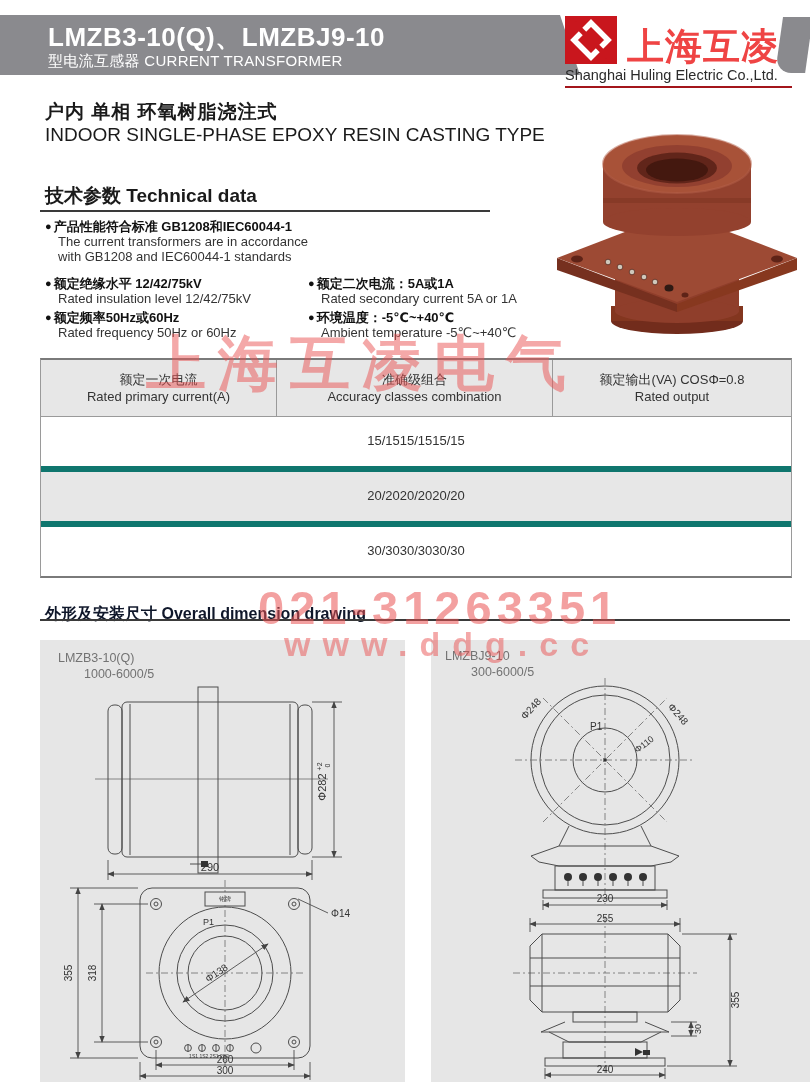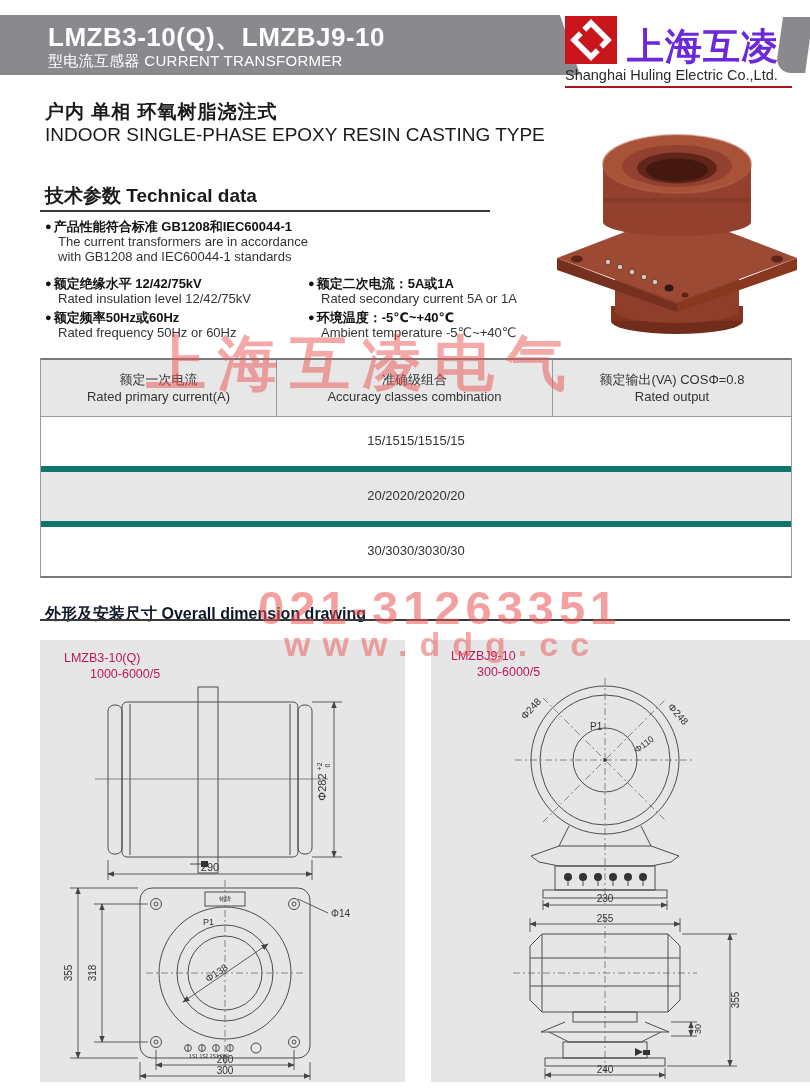--- a/index.html
+++ b/index.html
@@ -8,21 +8,21 @@
   .abs{position:absolute;}
 
   
   #gray-band{left:0;top:15px;width:585px;height:60px;background:#8a8a8e;
              clip-path:polygon(0 0,560px 0,580px 60px,0 60px);}
   #band-title{left:48px;top:20px;font-size:26px;font-weight:700;color:#fff;letter-spacing:.5px;}
   #band-sub{left:48px;top:52px;font-size:15px;color:#fff;letter-spacing:.3px;}
   #corner-block{left:783px;top:17px;width:30px;height:56px;background:#8a8a8e;
                 border-radius:0 0 0 16px;transform:skewX(-8deg);transform-origin:top left;}
   #logo-box{left:565px;top:16px;width:52px;height:48px;}
-  #logo-cn{left:627px;top:22px;font-size:37px;font-weight:600;color:#6d28d9;letter-spacing:1px;}
+  #logo-cn{left:627px;top:22px;font-size:37px;font-weight:600;color:#ef4444;letter-spacing:1px;}
   #logo-en{left:565px;top:67px;font-size:14.5px;color:#2b2b2b;}
   #logo-rule{left:565px;top:86px;width:227px;height:2px;background:#a3151b;}
 
   
   #intro-cn{left:45px;top:99px;font-size:19px;font-weight:600;color:#1a1a1a;letter-spacing:1px;}
   #intro-en{left:45px;top:124px;font-size:19px;color:#1a1a1a;}
 
   
   #tech-title{left:45px;top:183px;font-size:19px;font-weight:600;color:#1a1a1a;}
   #tech-rule{left:40px;top:210px;width:450px;height:2px;background:#3a3a3a;}
@@ -55,21 +55,21 @@
   .acc-cell{height:147px;display:flex;flex-direction:column;justify-content:center;
             align-items:center;line-height:20px;background:#fff;}
   .out-cell{flex-direction:row;line-height:16.3px;}
 
   
   #dim-title{left:45px;top:604px;font-size:16px;font-weight:600;color:#0f172a;}
   #dim-rule{left:40px;top:619px;width:750px;height:2px;background:#3a3a3a;}
   .panel{background:#e6e6e6;top:640px;height:442px;}
   #panel-left{left:40px;width:365px;}
   #panel-right{left:431px;width:387px;}
-  .model-lbl{font-size:12.5px;color:#be185d;line-height:16px;margin-left:6px;}
+  .model-lbl{font-size:12.5px;color:#737373;line-height:16px;}
   svg{display:block;}
   svg text{fill:#333;font-family:"Liberation Sans","DejaVu Sans",sans-serif;}
   .dln{stroke:#4d4d4d;stroke-width:1;fill:none;}
   .thin{stroke:#6a6a6a;stroke-width:.8;fill:none;}
   .dash{stroke:#6a6a6a;stroke-width:.8;fill:none;stroke-dasharray:7 3 2 3;}
   .dim{stroke:#4d4d4d;stroke-width:.9;fill:none;}
 </style>
 </head>
 <body>
 

